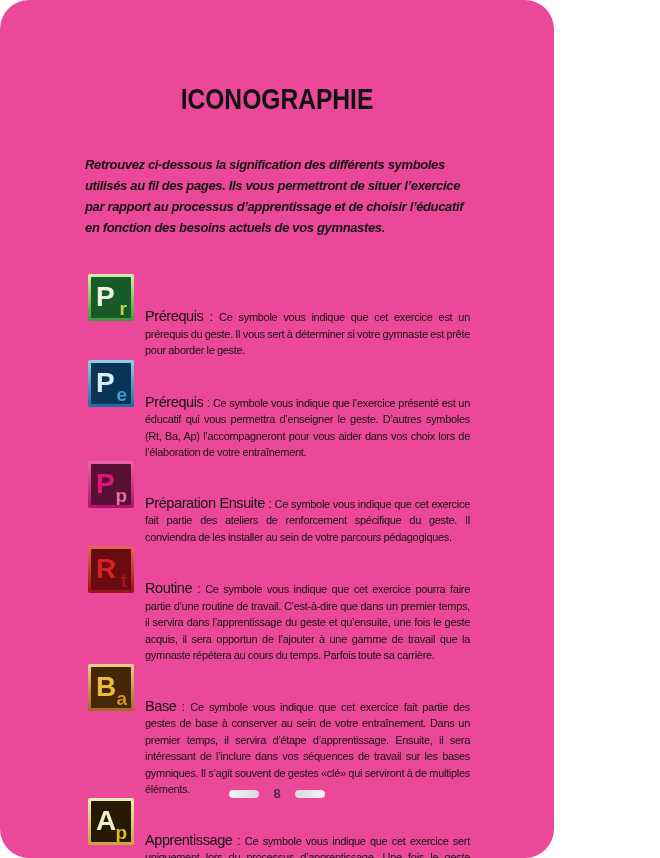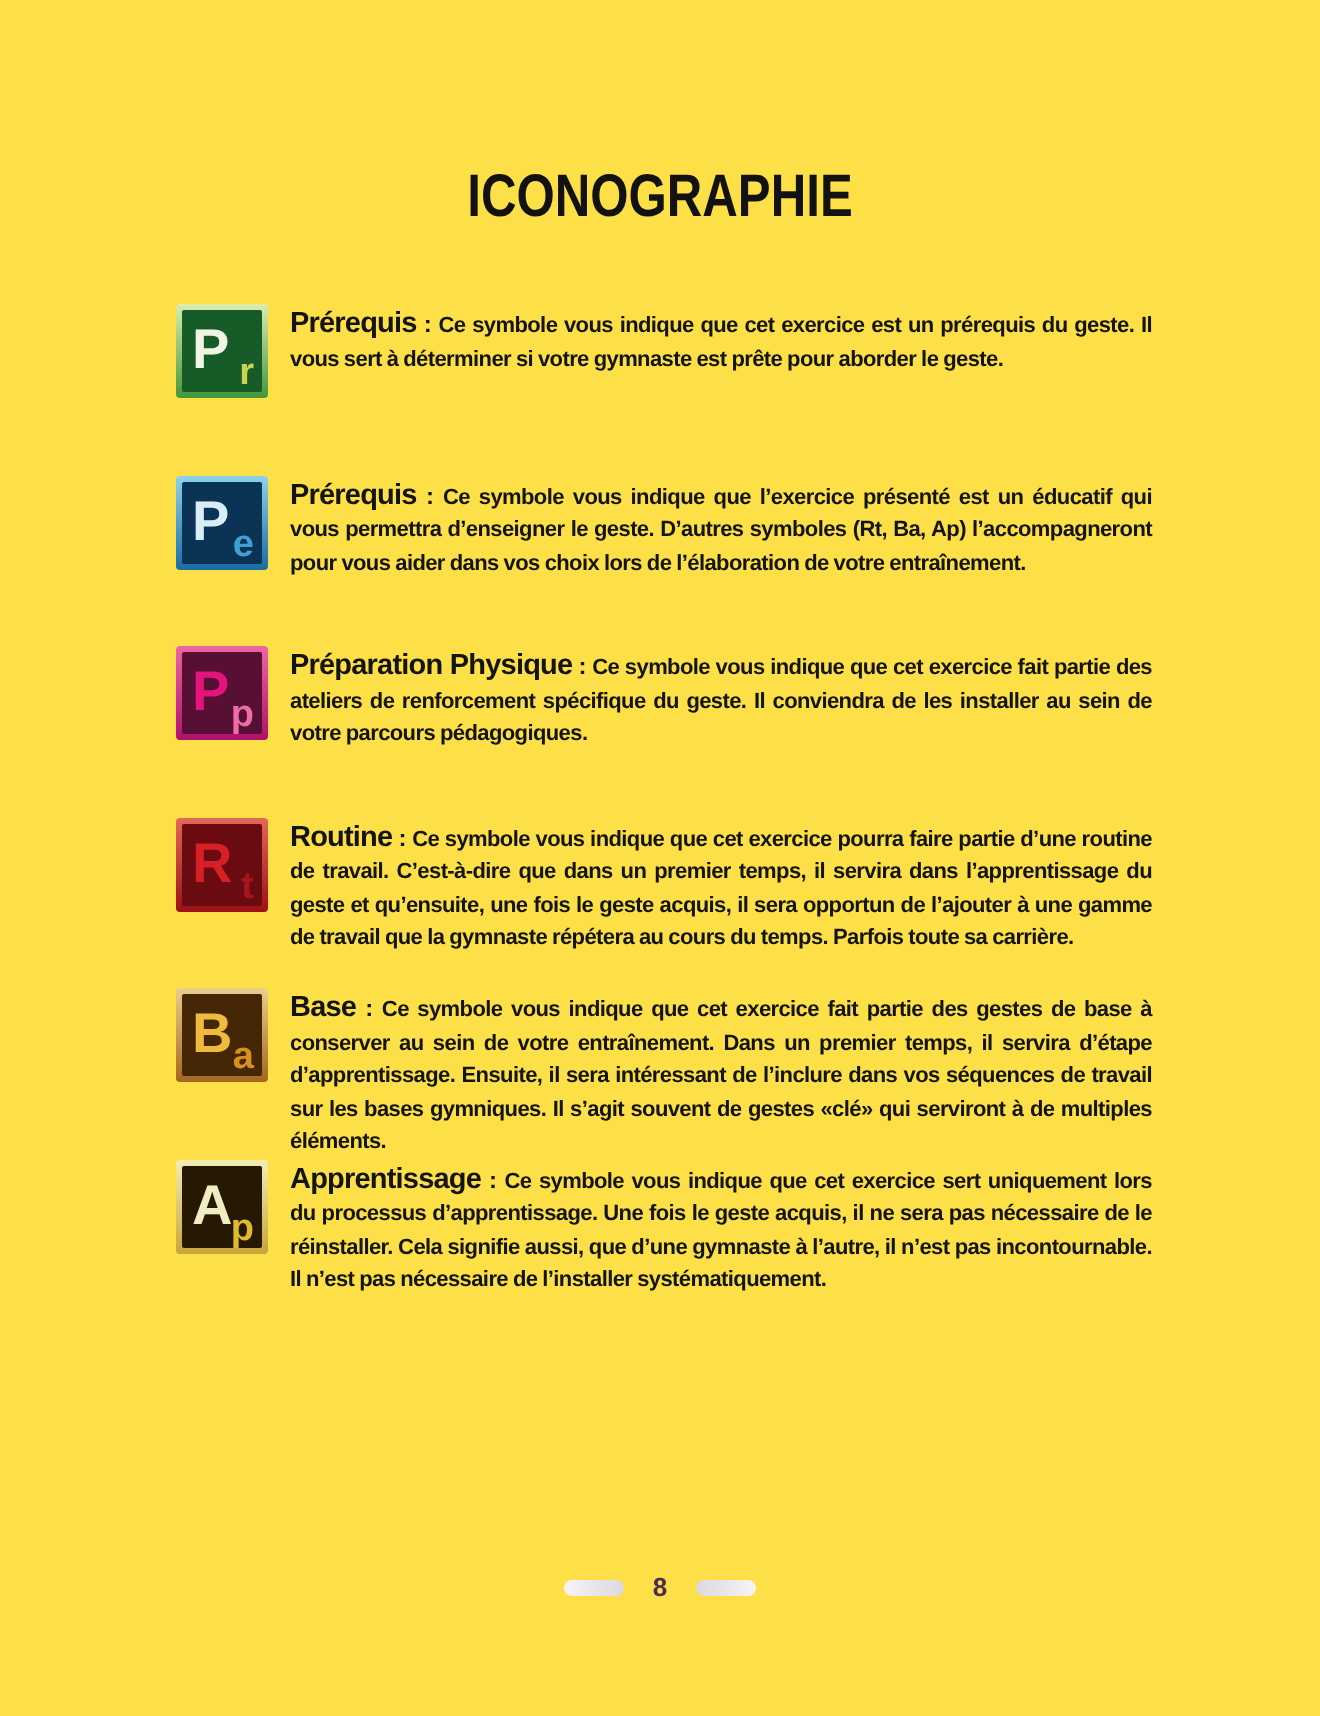--- a/index.html
+++ b/index.html
@@ -1,24 +1,25 @@
 <!DOCTYPE html>
 <html><head>
 <meta charset="utf-8">
 <style>
   * { margin: 0; padding: 0; box-sizing: border-box; }
   html, body { background: #ffffff; }
   .page {
     position: relative;
-    width: 660px;
+    width: 554px;
     height: 858px;
-    background: #fde047;
+    background: #ec4899;
     font-family: "Liberation Sans", sans-serif;
     color: #111111;
     overflow: hidden;
+    border-radius: 29px;
   }
   .page-title {
     margin-top: 82px;
     text-align: center;
     font-size: 30px;
     font-weight: bold;
     letter-spacing: 0px;
     transform: scaleX(0.82);
     transform-origin: 50% 50%;
     color: #121212;
@@ -67,27 +68,28 @@
     position: absolute;
     right: 4px;
     bottom: -1px;
     font-size: 19px;
     font-weight: bold;
     line-height: 21px;
   }
   .entry-text {
     flex: 1 1 auto;
     font-size: 11px;
-    font-weight: bold;
+    font-weight: normal;
     line-height: 16.5px;
     letter-spacing: -0.3px;
     word-spacing: -0.3px;
     text-align: justify;
     color: #141414;
     padding-top: 2px;
+    margin-top: 32px;
   }
   .entry-label {
     font-size: 14.5px;
     letter-spacing: -0.4px;
   }
   .label-colon {
     font-size: 12px;
   }
   .footer {
     position: absolute;
@@ -112,20 +114,21 @@
     color: #4d2a52;
   }
 </style>
 </head>
 <body>
 
 <div class="page">
 
   <h1 class="page-title">ICONOGRAPHIE</h1>
 
+  <p class="intro">Retrouvez ci-dessous la signification des différents symboles utilisés au fil des pages. Ils vous permettront de situer l’exercice par rapport au processus d’apprentissage et de choisir l’éducatif en fonction des besoins actuels de vos gymnastes.</p>
 
   <div class="legend-list">
 
     <div class="legend-entry">
       <div class="entry-icon" style="background: linear-gradient(rgb(220, 236, 174), rgb(65, 151, 59));">
         <div class="icon-inner" style="background: rgb(23, 92, 40);">
           <span class="icon-letter-1" style="color: rgb(240, 244, 228);">P</span>
           <span class="icon-letter-2" style="color: rgb(198, 212, 82);">r</span>
         </div>
       </div>
@@ -142,21 +145,21 @@
       <p class="entry-text"><span class="entry-label">Prérequis</span><span class="label-colon"> : </span><span>Ce symbole vous indique que l’exercice présenté est un éducatif qui vous permettra d’enseigner le geste. D’autres symboles (Rt, Ba, Ap) l’accompagneront pour vous aider dans vos choix lors de l’élaboration de votre entraînement.</span></p>
     </div>
 
     <div class="legend-entry">
       <div class="entry-icon" style="background: linear-gradient(rgb(238, 101, 165), rgb(176, 16, 106));">
         <div class="icon-inner" style="background: rgb(87, 15, 51);">
           <span class="icon-letter-1" style="color: rgb(229, 19, 125);">P</span>
           <span class="icon-letter-2" style="color: rgb(238, 108, 171);">p</span>
         </div>
       </div>
-      <p class="entry-text"><span class="entry-label">Préparation Physique</span><span class="label-colon"> : </span><span>Ce symbole vous indique que cet exercice fait partie des ateliers de renforcement spécifique du geste. Il conviendra de les installer au sein de votre parcours pédagogiques.</span></p>
+      <p class="entry-text"><span class="entry-label">Préparation Ensuite</span><span class="label-colon"> : </span><span>Ce symbole vous indique que cet exercice fait partie des ateliers de renforcement spécifique du geste. Il conviendra de les installer au sein de votre parcours pédagogiques.</span></p>
     </div>
 
     <div class="legend-entry">
       <div class="entry-icon" style="background: linear-gradient(rgb(226, 104, 90), rgb(155, 17, 21));">
         <div class="icon-inner" style="background: rgb(105, 11, 16);">
           <span class="icon-letter-1" style="color: rgb(217, 31, 38);">R</span>
           <span class="icon-letter-2" style="color: rgb(164, 22, 27);">t</span>
         </div>
       </div>
       <p class="entry-text"><span class="entry-label">Routine</span><span class="label-colon"> : </span><span>Ce symbole vous indique que cet exercice pourra faire partie d’une routine de travail. C’est-à-dire que dans un premier temps, il servira dans l’apprentissage du geste et qu’ensuite, une fois le geste acquis, il sera opportun de l’ajouter à une gamme de travail que la gymnaste répétera au cours du temps. Parfois toute sa carrière.</span></p>

